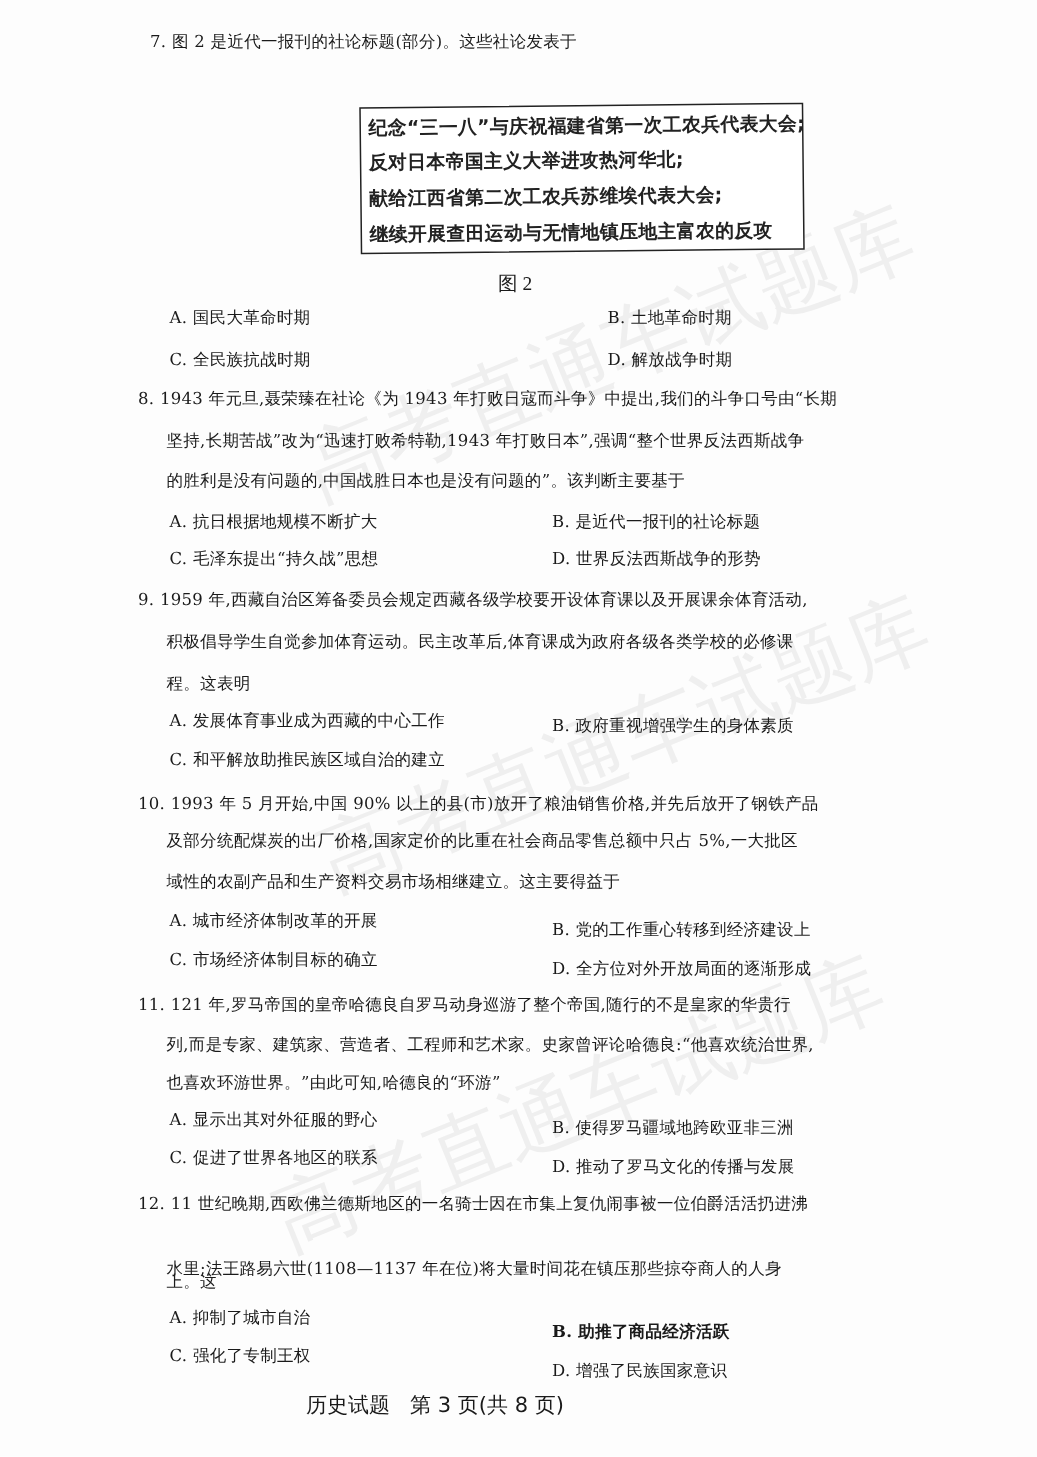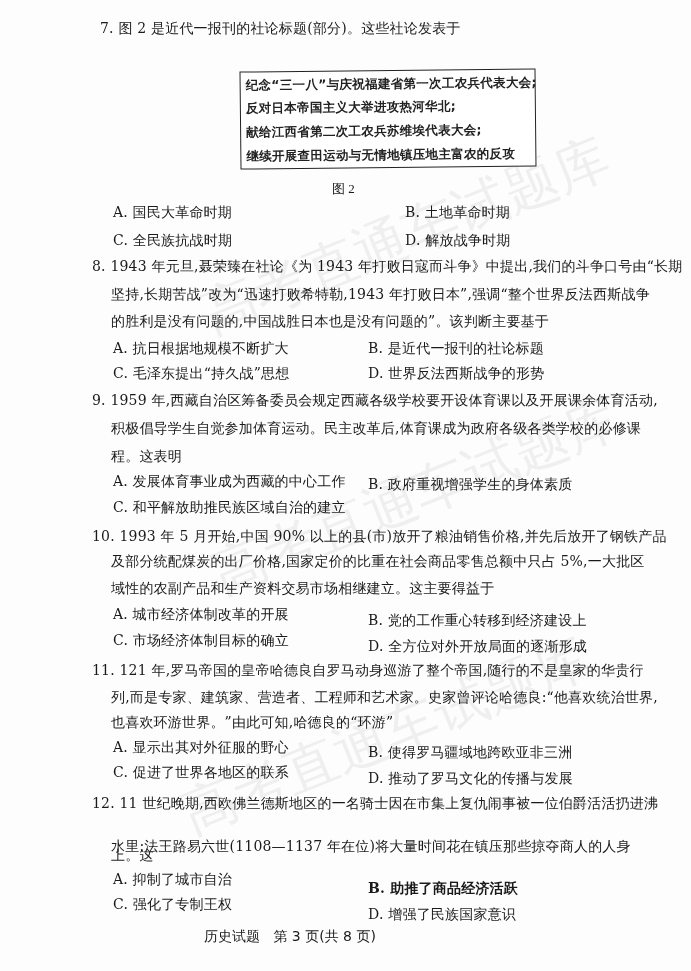--- a/index.html
+++ b/index.html
@@ -16,21 +16,21 @@
       color: #1a1a1a;
     }
     .page {
       position: absolute;
       left: 0; top: 0;
       width: 691px; height: 971px;
       background: #fdfdfd;
     }
     .line {
       position: absolute;
-      font-size: 14px;
+      font-size: 11px;
       line-height: 20px;
       white-space: nowrap;
       letter-spacing: 0.2px;
     }
     .fig-box {
       position: absolute;
       left: 240px;
       top: 70px;
       width: 294px;
       height: 96px;

